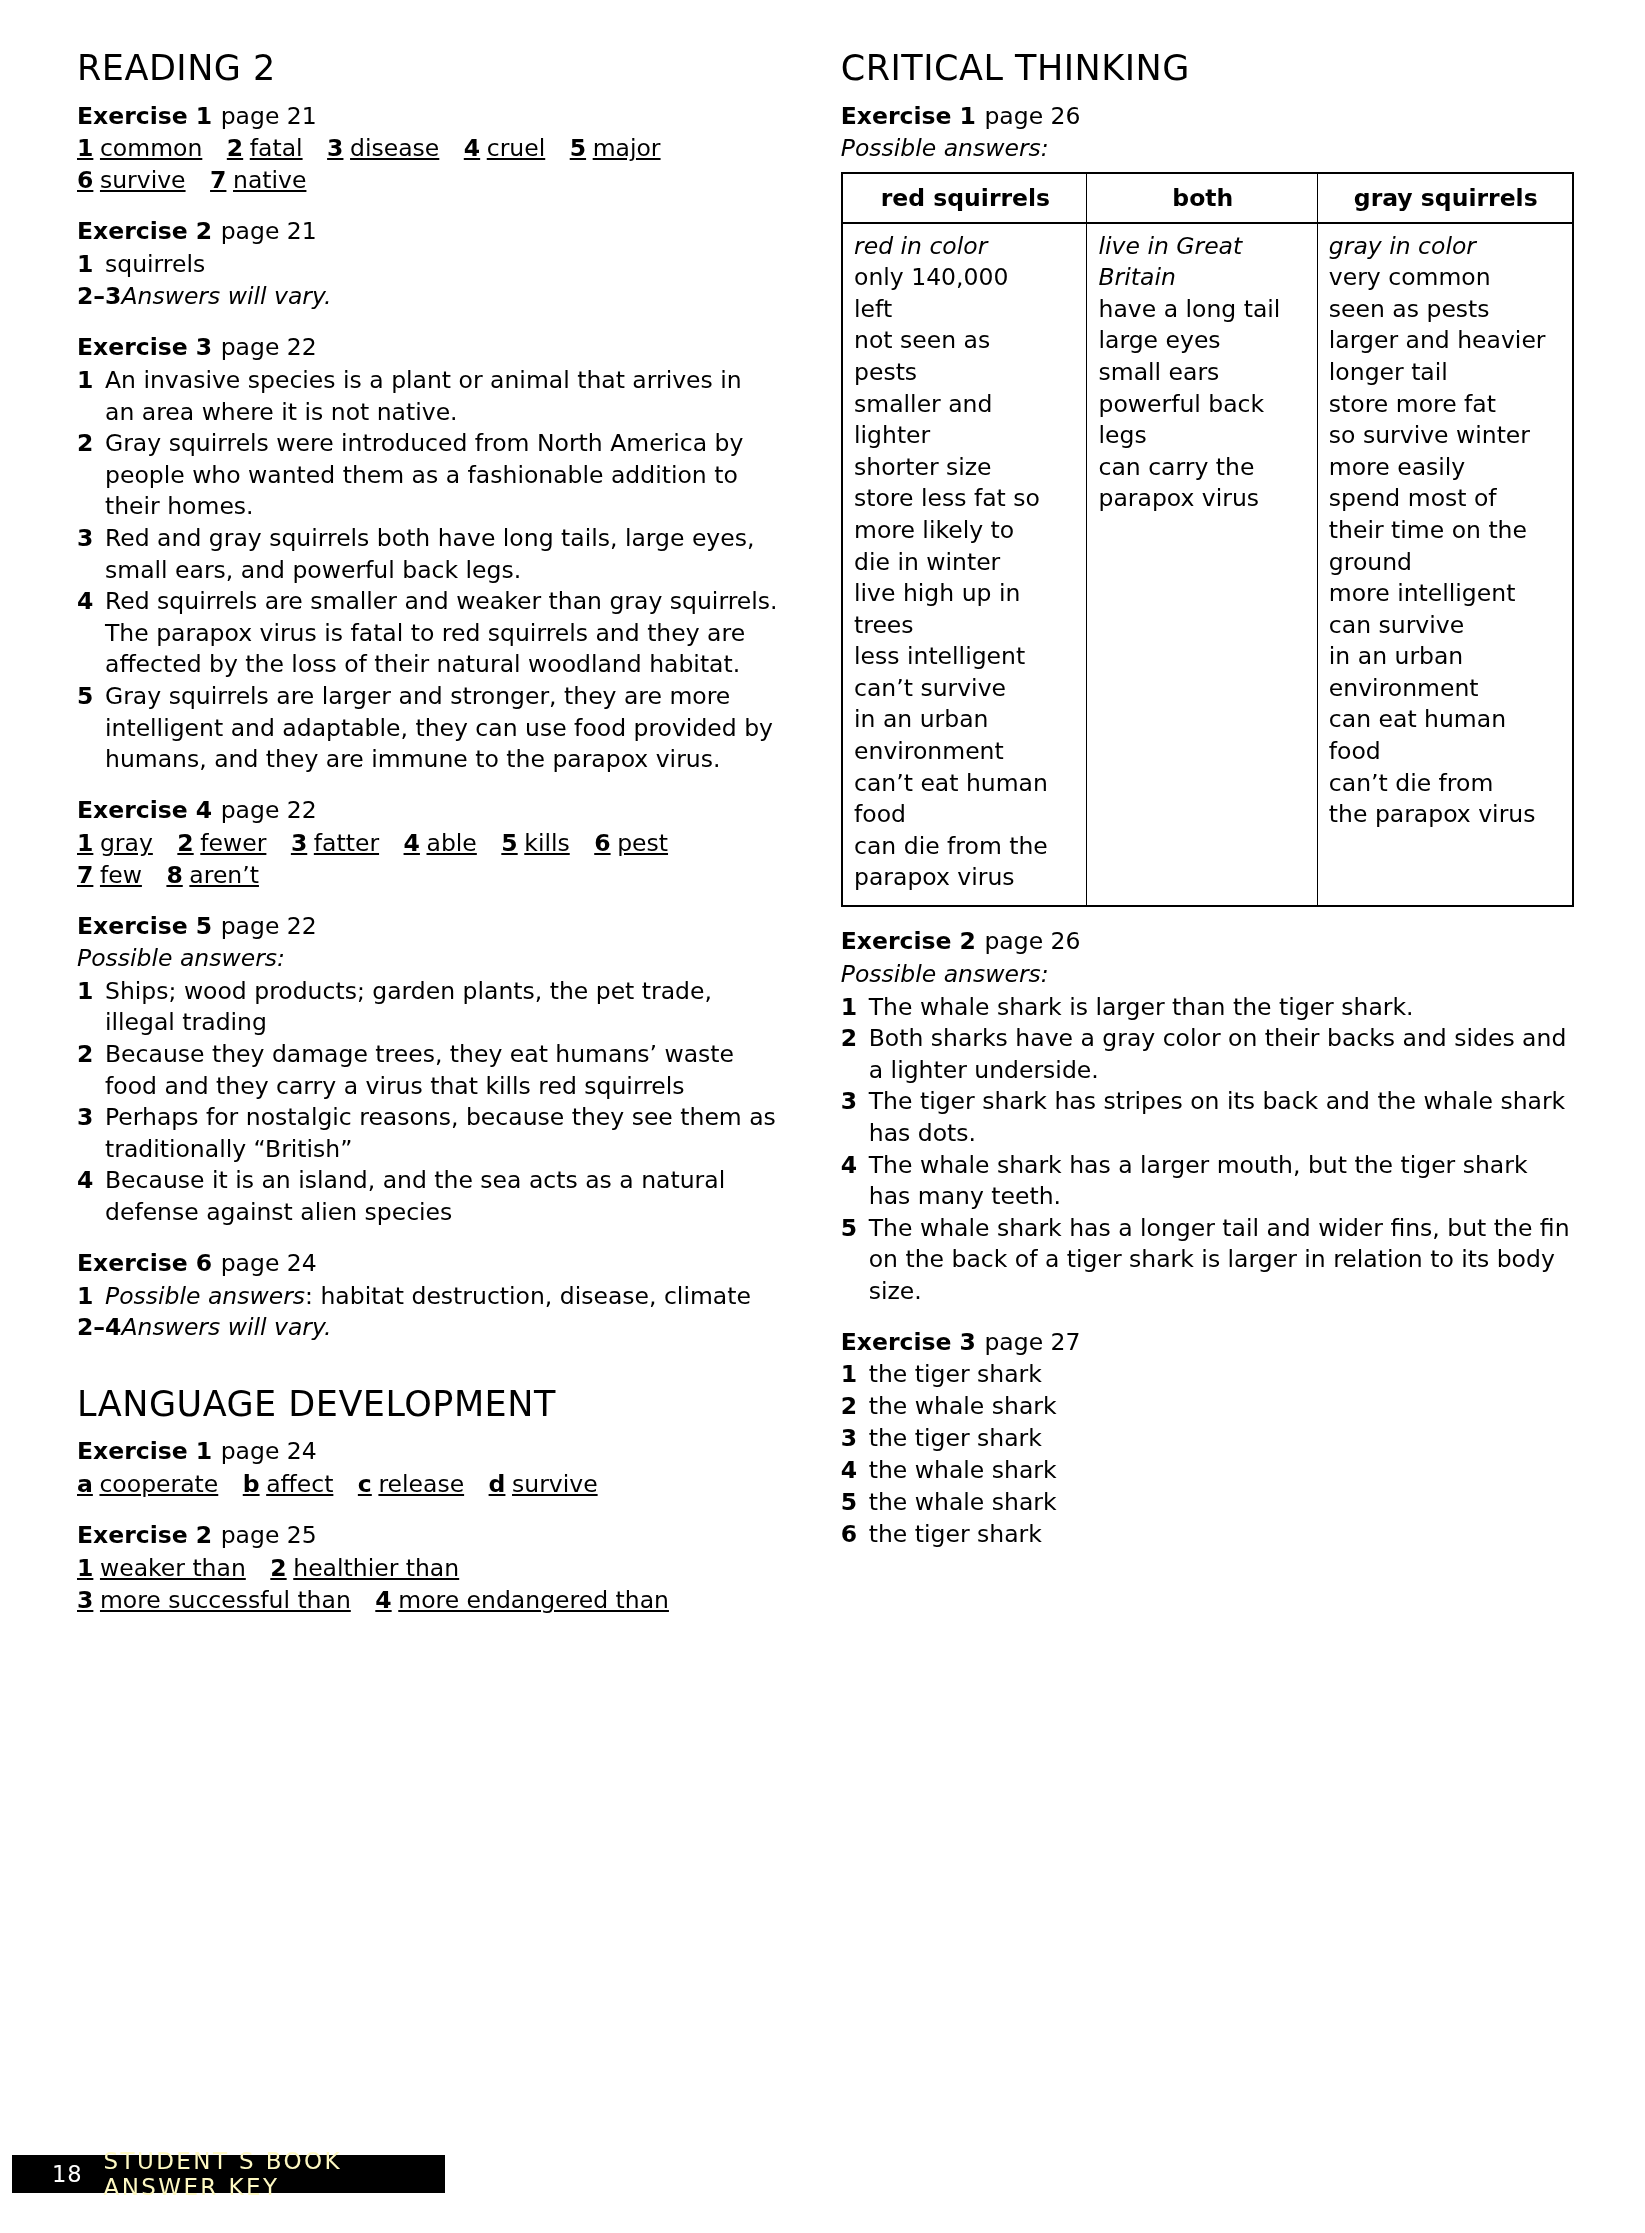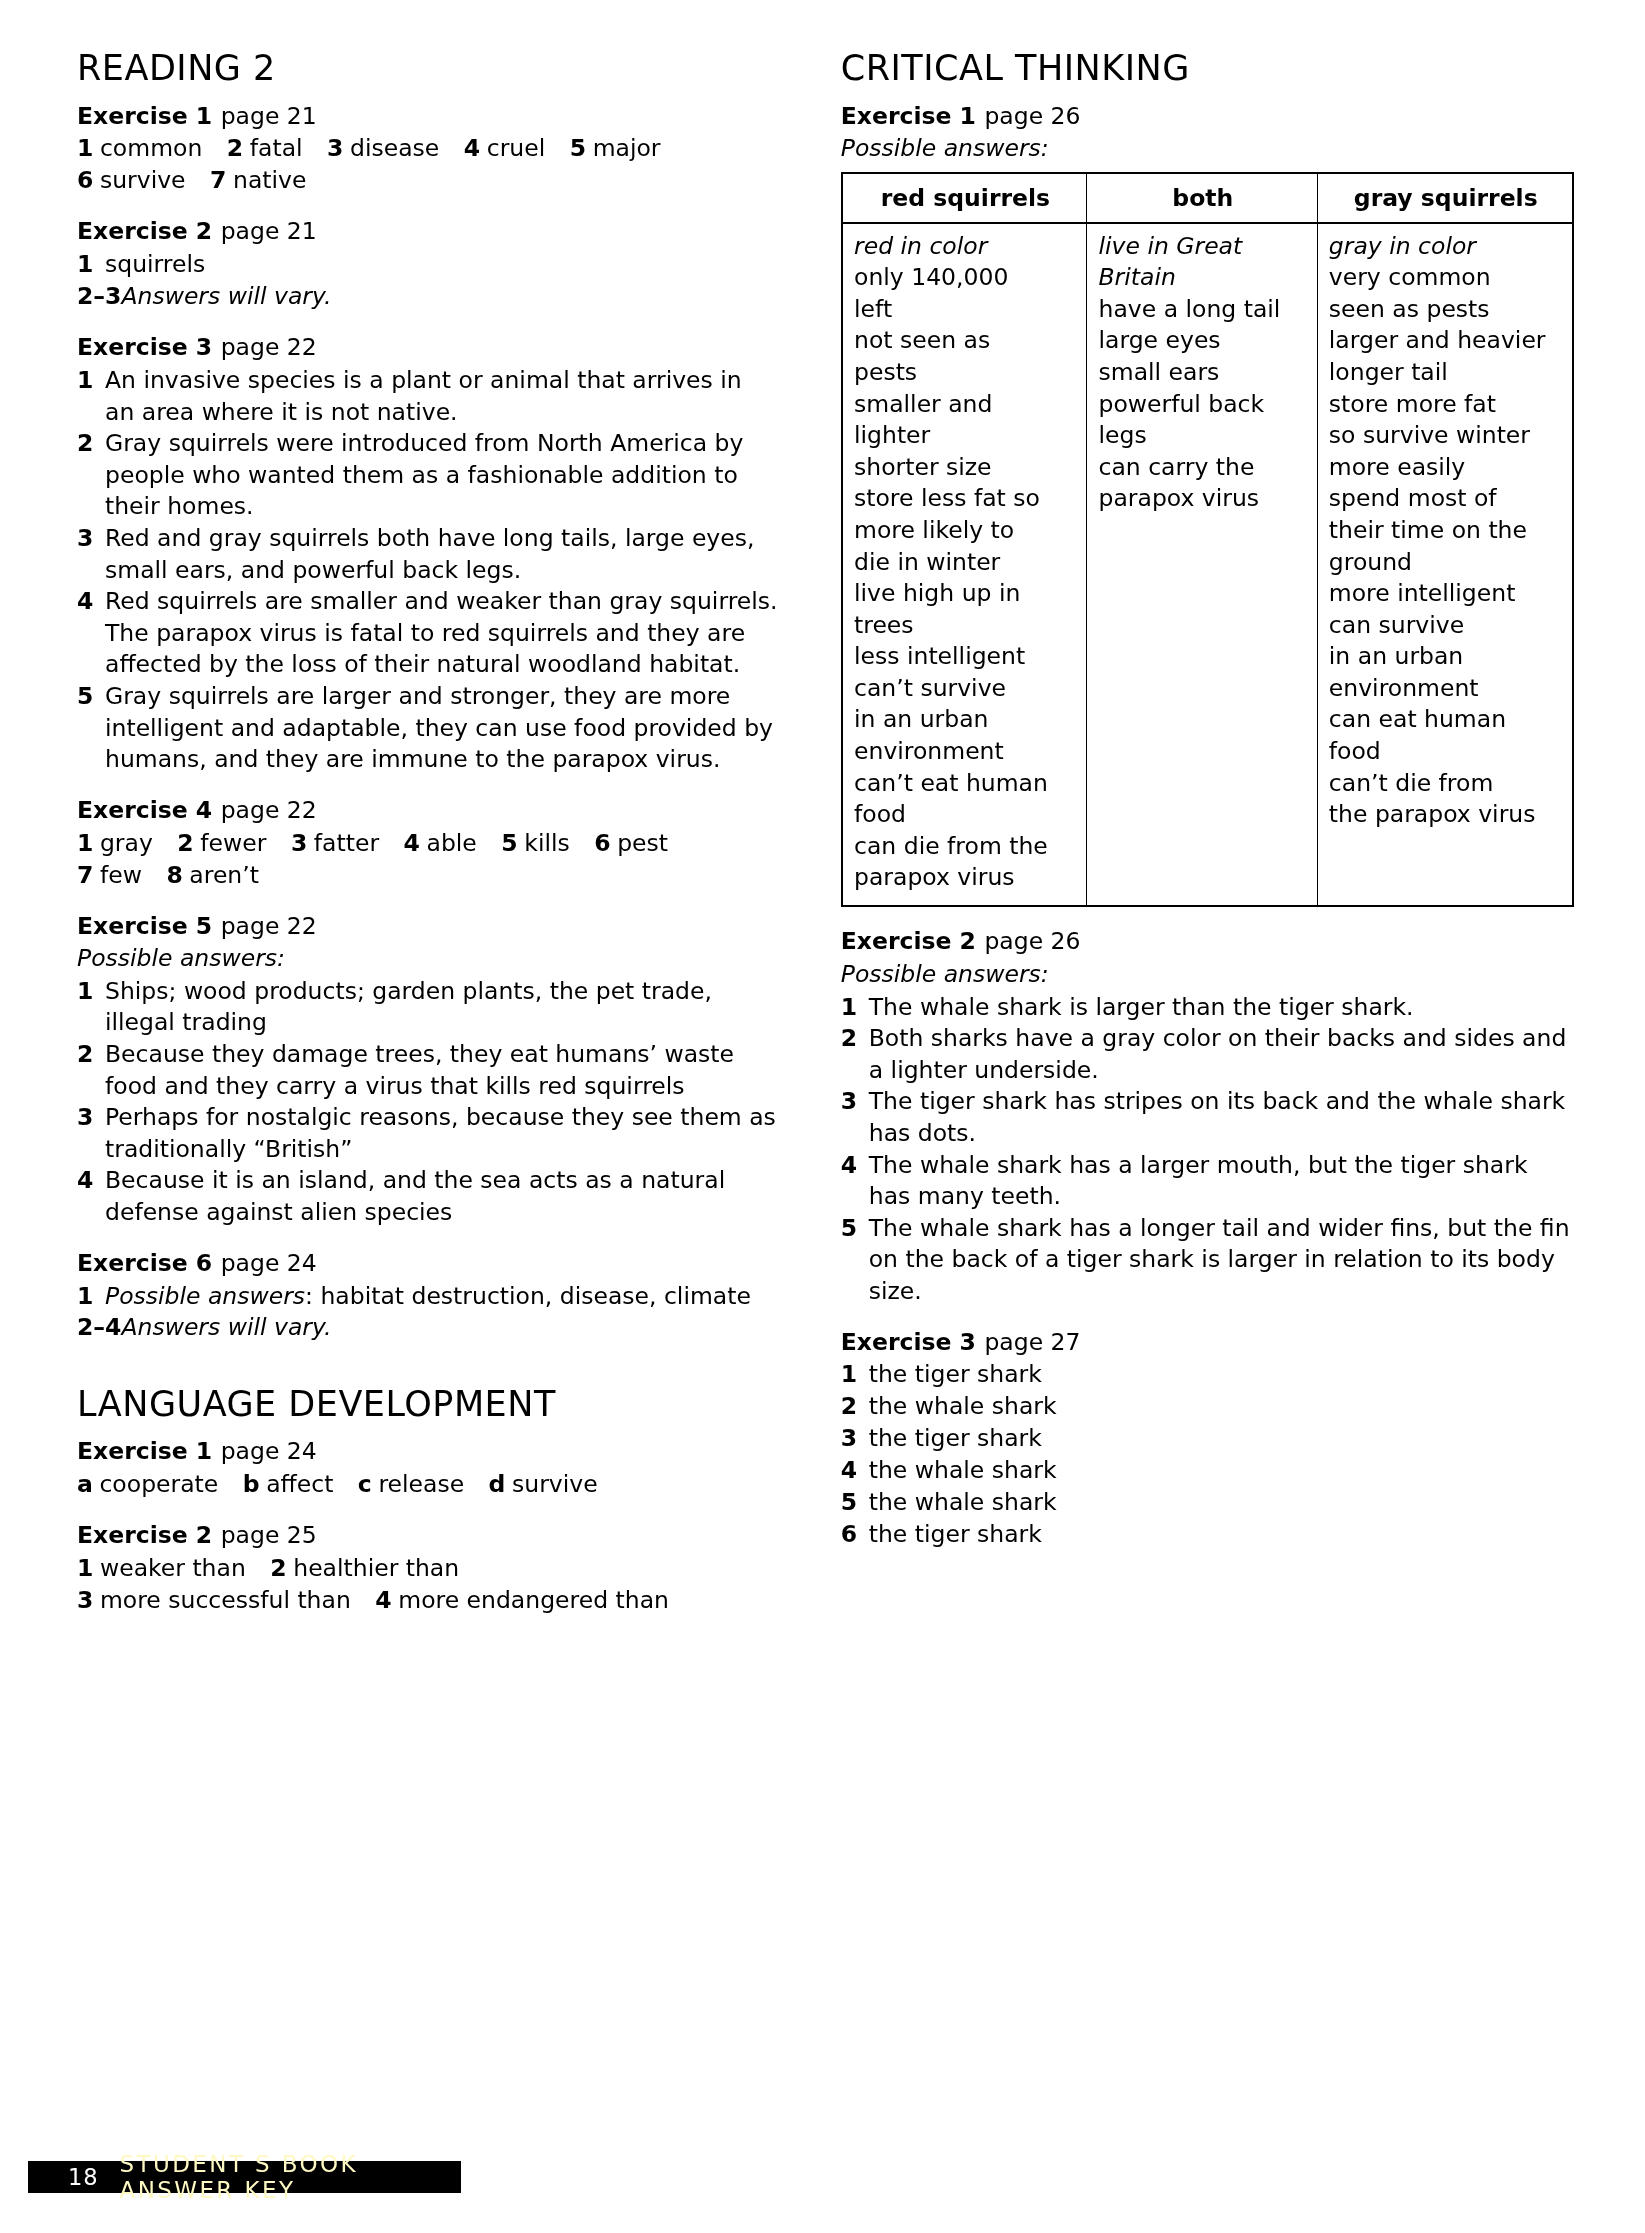--- a/index.html
+++ b/index.html
@@ -64,21 +64,21 @@
   
   .inline-answers {
     font-size: 23.5px;
     line-height: 1.36;
   }
   .inline-answers .row { white-space: nowrap; }
   .inline-answers .num {
     font-weight: bold;
     margin-right: 6.6px;
   }
-  .inline-answers .ans { margin-right: 24.5px; }
+  .inline-answers .ans { margin-right: 24.5px; text-decoration: underline; }
   .inline-answers .ans:last-child { margin-right: 0; }
 
   
   .simple-lines { font-size: 23.5px; line-height: 1.36; }
   .simple-lines .line { display: flex; }
   .simple-lines .line .num {
     font-weight: bold;
     min-width: 28px;
     flex: 0 0 auto;
   }
@@ -126,23 +126,23 @@
   }
   .cmp-table td { font-style: normal; }
   .cmp-table td .first-ital { font-style: italic; display: block; }
   .cmp-table td .cell-line { display: block; }
   .cmp-table col.c1 { width: 33.5%; }
   .cmp-table col.c2 { width: 31.5%; }
   .cmp-table col.c3 { width: 35%; }
 
   .footer-bar {
     position: absolute;
-    left: 28px;
+    left: 12px;
     bottom: 41px;
-    height: 32px;
+    height: 38px;
     width: 433px;
     background: #000;
     display: flex;
     align-items: center;
     gap: 21px;
     padding-left: 40px;
     box-sizing: border-box;
   }
   .footer-bar .pg {
     color: #fff;

